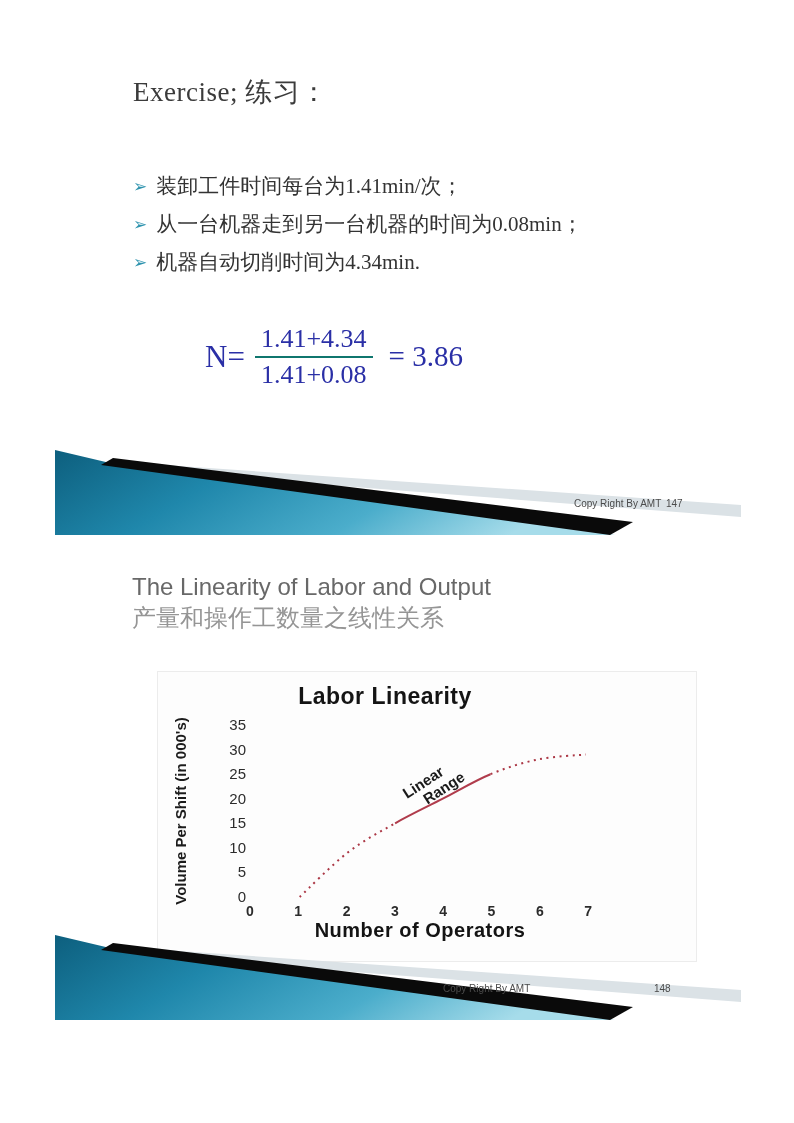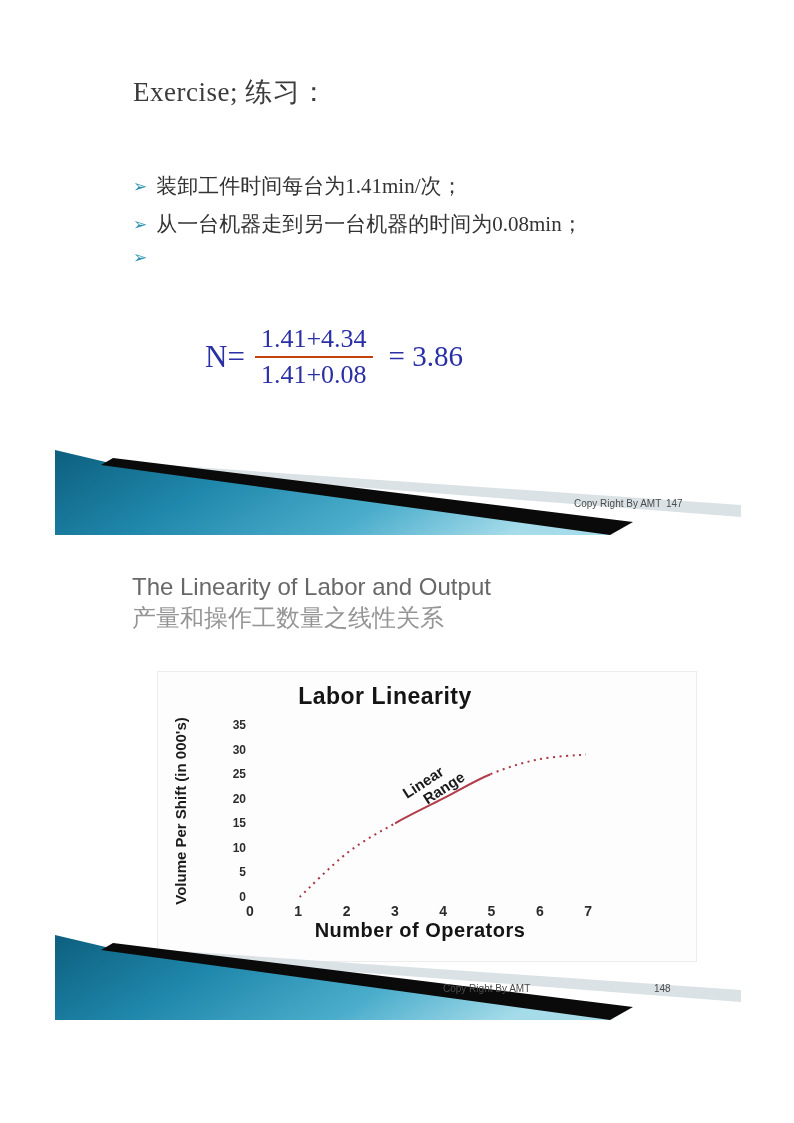--- a/index.html
+++ b/index.html
@@ -12,37 +12,37 @@
 
   
   .s1-title{left:133px;top:74px;font-size:27px;color:#3b3b3b;letter-spacing:0.5px;}
   .s1-subtitle{left:133px;top:108px;font-size:22px;color:#4d4d4d;}
   .s1-bullets{left:133px;top:172px;list-style:none;margin:0;padding:0;}
   .s1-bullets li{display:flex;align-items:baseline;height:38px;font-size:21px;color:#333333;}
   .bullet-glyph{color:#2e93ae;font-size:17px;margin-right:9px;position:relative;top:-1px;font-family:"DejaVu Sans",sans-serif;}
   .formula{left:205px;top:324px;display:flex;align-items:center;color:#2a2fa6;}
   .formula .lhs{font-size:31px;margin-right:10px;}
   .formula .frac{display:flex;flex-direction:column;align-items:center;font-size:26px;line-height:1.15;}
-  .formula .frac .num{padding:0 6px 2px 6px;border-bottom:2px solid #c2410c;text-align:right;}
+  .formula .frac .num{padding:0 6px 2px 6px;border-bottom:2px solid #0f766e;text-align:right;}
   .formula .frac .den{padding:2px 6px 0 6px;}
   .formula .rhs{font-size:29px;margin-left:16px;}
 
   
   .deco{width:690px;height:92px;}
   .footer-text{font-size:10px;color:#4b4b4b;}
 
   
   .s2-title-en{left:132px;top:573px;font-size:24px;color:#686868;}
   .s2-title-zh{left:132px;top:602px;font-size:24px;color:#959595;}
   .chart-box{left:157px;top:671px;width:540px;height:291px;background:#fdfdfd;border:1px solid #ececec;box-sizing:border-box;}
   .chart-title{left:250px;top:683px;width:270px;text-align:center;font-size:23px;font-weight:700;color:#141414;letter-spacing:0.5px;}
   .y-axis-label{left:81px;top:801px;width:200px;height:20px;line-height:20px;text-align:center;
     font-size:15px;font-weight:700;color:#1c1c1c;transform:rotate(-90deg);}
   .y-ticks{left:206px;top:718px;width:40px;height:186px;display:flex;flex-direction:column;
-    justify-content:space-between;align-items:flex-end;font-size:12px;font-weight:700;color:#2c2c2c;}
+    justify-content:space-between;align-items:flex-end;font-size:15px;font-weight:400;color:#2c2c2c;}
   .y-ticks span{line-height:14px;}
   .x-ticks{left:246px;top:903px;width:346px;display:flex;justify-content:space-between;
     font-size:14px;font-weight:700;color:#2c2c2c;}
   .x-axis-label{left:285px;top:919px;width:270px;text-align:center;font-size:20px;font-weight:800;color:#141414;letter-spacing:0.5px;}
   .curve-svg{left:157px;top:672px;}
   .annotation{left:400px;top:788px;transform:rotate(-33deg);transform-origin:0 0;
     font-size:15px;font-weight:600;color:#1a1a1a;line-height:16px;white-space:nowrap;}
   .annotation .line2{display:block;margin-left:14px;}
 </style>
 </head>
@@ -56,20 +56,21 @@
     <li>
       <span class="bullet-glyph">➢</span>
       <span>装卸工件时间每台为1.41min/次；</span>
     </li>
     <li>
       <span class="bullet-glyph">➢</span>
       <span>从一台机器走到另一台机器的时间为0.08min；</span>
     </li>
     <li>
       <span class="bullet-glyph">➢</span>
+      <span>机器自动切削时间为4.34min.</span>
     </li>
   </ul>
 
   <div class="abs serif formula">
     <span class="lhs">N=</span>
     <span class="frac">
       <span class="num">1.41+4.34</span>
       <span class="den">1.41+0.08</span>
     </span>
     <span class="rhs">= 3.86</span>

